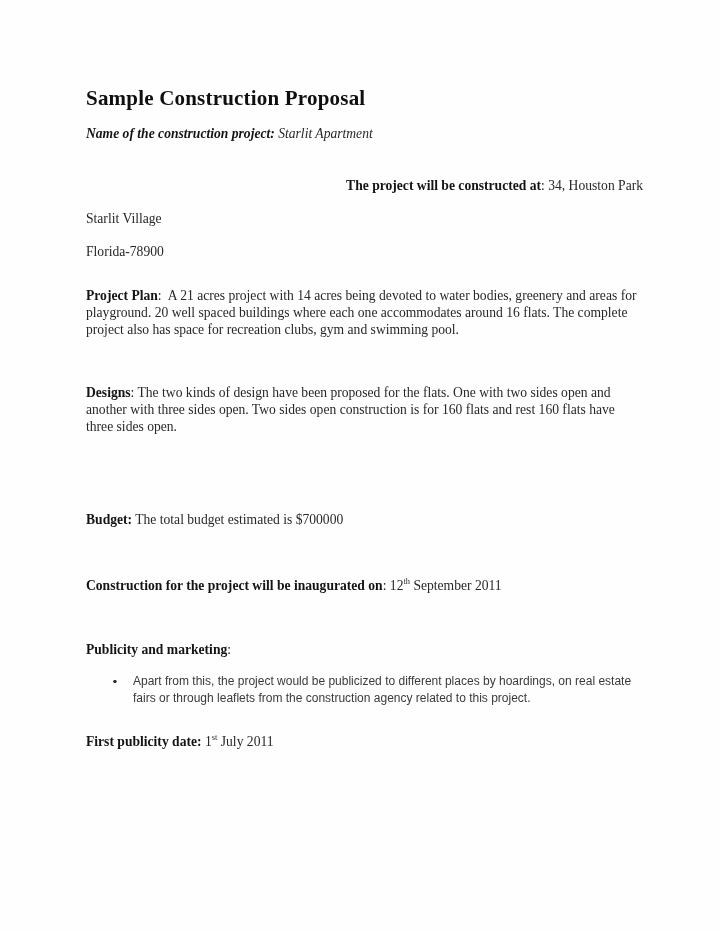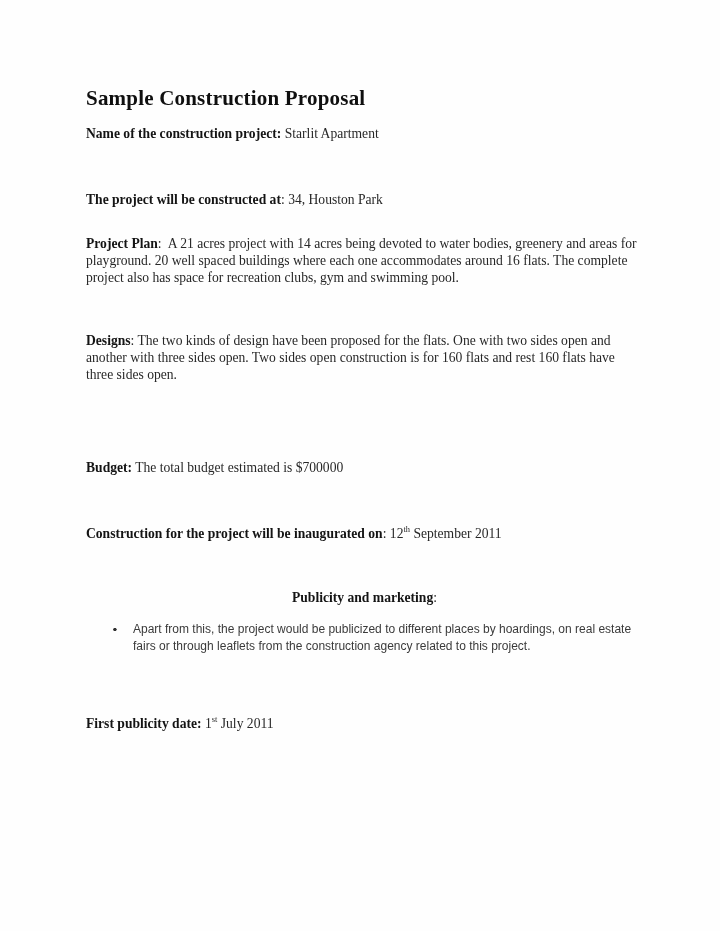--- a/index.html
+++ b/index.html
@@ -38,29 +38,29 @@
     white-space: pre-wrap;
   }
   .line b, .para b {
     color: #141414;
   }
   sup.ord {
     font-size: 62%;
     vertical-align: super;
     line-height: 0;
   }
-  .mt-name    { margin-top: 15px; }
-  .mt-loc     { margin-top: 49px; }
+  .mt-name    { margin-top: 15px; font-style: italic; }
+  .mt-loc     { margin-top: 35px; text-align: right; }
   .mt-16      { margin-top: 16px; }
   .mt-pp      { margin-top: 27px; }
   .mt-designs { margin-top: 46px; }
   .mt-budget  { margin-top: 76px; }
   .mt-inaug   { margin-top: 49px; }
-  .mt-pub     { margin-top: 47px; text-align: center; }
-  .mt-first   { margin-top: 60px; }
+  .mt-pub     { margin-top: 47px; }
+  .mt-first   { margin-top: 26px; }
   ul.bullets {
     margin: 15px 0 0 0;
     padding: 0 0 0 47px;
     list-style: none;
   }
   ul.bullets li {
     position: relative;
     font-family: "Liberation Sans", sans-serif;
     font-size: 12px;
     line-height: 17px;
@@ -81,21 +81,23 @@
 
 <div class="page">
   <div class="content">
 
     <h1 class="title">Sample Construction Proposal</h1>
 
     <p class="line mt-name"><b>Name of the construction project:</b><span> Starlit Apartment</span></p>
 
     <p class="line mt-loc"><b>The project will be constructed at</b><span>: 34, Houston Park</span></p>
 
+    <p class="line mt-16">Starlit Village</p>
 
+    <p class="line mt-16">Florida-78900</p>
 
     <p class="para mt-pp"><b>Project Plan</b><span>:  A 21 acres project with 14 acres being devoted to water bodies, greenery and areas for playground. 20 well spaced buildings where each one accommodates around 16 flats. The complete project also has space for recreation clubs, gym and swimming pool.</span></p>
 
     <p class="para mt-designs"><b>Designs</b><span>: The two kinds of design have been proposed for the flats. One with two sides open and another with three sides open. Two sides open construction is for 160 flats and rest 160 flats have three sides open.</span></p>
 
     <p class="line mt-budget"><b>Budget:</b><span> The total budget estimated is $700000</span></p>
 
     <p class="line mt-inaug"><b>Construction for the project will be inaugurated on</b><span>: </span><span>12</span><sup class="ord">th</sup><span> September 2011</span></p>
 
     <p class="line mt-pub"><b>Publicity and marketing</b><span>:</span></p>

